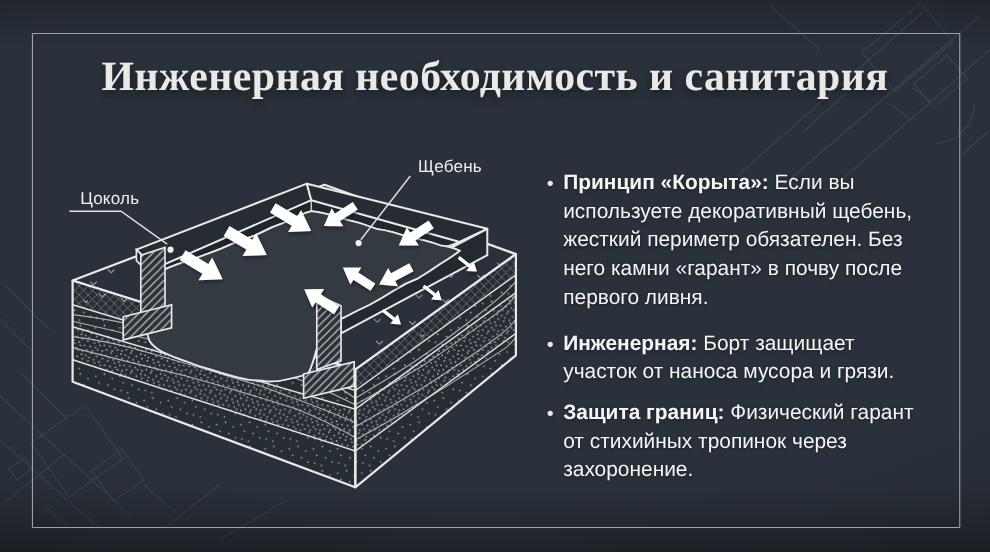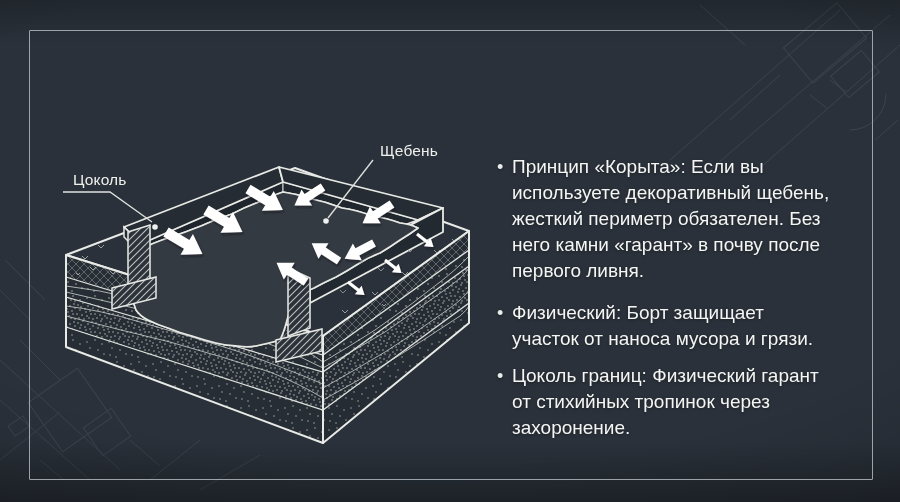--- a/index.html
+++ b/index.html
@@ -34,21 +34,21 @@
   .bullets{
     position:absolute;left:497px;top:154px;width:336px;z-index:4;
     color:#f5f6f4;font-size:19px;line-height:26px;
     text-shadow:0 1px 3px rgba(0,0,0,0.35);
   }
   .bullet{display:flex;align-items:flex-start;}
   .bullet.m1{margin-bottom:16px;}
   .bullet.m2{margin-bottom:11px;}
   .dot{width:15px;flex:0 0 15px;color:#e9ece9;font-size:18px;}
   .btext{margin:0;}
-  .lead{font-weight:400;}
+  .lead{font-weight:700;}
 </style>
 </head>
 <body>
 
 <div class="stage">
 
   <svg class="decor" width="900" height="502" viewBox="0 0 900 502">
     <g stroke="#a8bccb" stroke-width="1" fill="none" opacity="0.13">
       <path d="M670,160 L840,10"></path>
       <path d="M710,170 L890,15"></path>
@@ -68,20 +68,21 @@
       <path d="M0,460 L60,412"></path>
       <rect x="10" y="420" width="18" height="12" transform="rotate(-35 19 426)"></rect>
       <path d="M5,260 L45,300 M0,290 L30,320"></path>
       <path d="M150,480 L200,440 M200,490 L260,455"></path>
     </g>
   </svg>
 
   <div class="vignette"></div>
   <div class="frame"></div>
 
+  <h1 class="title">Инженерная необходимость и санитария</h1>
 
   <svg class="diagram" viewBox="0 0 440 330">
     <defs>
       <pattern id="px" width="8" height="8" patternUnits="userSpaceOnUse">
         <path d="M0,8 L8,0 M0,0 L8,8" stroke="#c8cec9" stroke-width="0.7"></path>
       </pattern>
       <pattern id="ph" width="7" height="7" patternUnits="userSpaceOnUse">
         <path d="M0,7 L7,0 M-1,1 L1,-1 M6,8 L8,6" stroke="#d6dad6" stroke-width="1.1"></path>
       </pattern>
       <pattern id="pd1" width="18" height="18" patternUnits="userSpaceOnUse">
@@ -286,21 +287,21 @@
     </g>
   </svg>
 
   <div class="bullets">
     <div class="bullet m1">
       <span class="dot">•</span>
       <p class="btext"><b class="lead">Принцип «Корыта»:</b> <span>Если вы используете декоративный щебень, жесткий периметр обязателен. Без него камни «гарант» в почву после первого ливня.</span></p>
     </div>
     <div class="bullet m2">
       <span class="dot">•</span>
-      <p class="btext"><b class="lead">Физический:</b> <span>Борт защищает участок от наноса мусора и грязи.</span></p>
+      <p class="btext"><b class="lead">Инженерная:</b> <span>Борт защищает участок от наноса мусора и грязи.</span></p>
     </div>
     <div class="bullet">
       <span class="dot">•</span>
-      <p class="btext"><b class="lead">Цоколь границ:</b> <span>Физический гарант от стихийных тропинок через захоронение.</span></p>
+      <p class="btext"><b class="lead">Защита границ:</b> <span>Физический гарант от стихийных тропинок через захоронение.</span></p>
     </div>
   </div>
 
 </div>
 
 </body></html>

